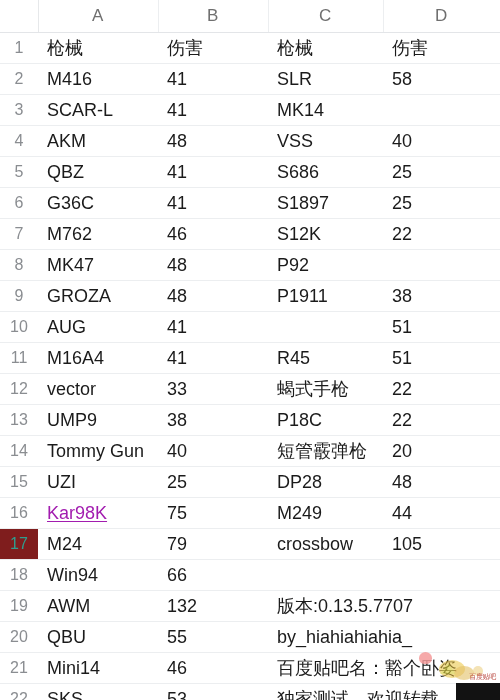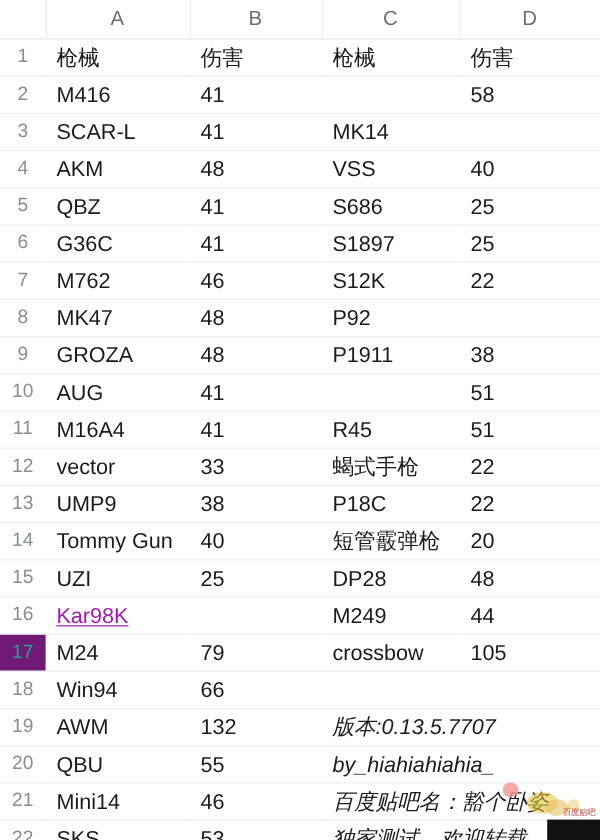--- a/index.html
+++ b/index.html
@@ -71,21 +71,21 @@
     left: 0;
     top: 0;
     width: 38px;
     height: 30px;
     line-height: 30px;
     text-align: center;
     font-size: 16px;
     color: #8a8d91;
   }
   .row.selected .rowhead {
-    background: #701a75;
+    background: #7f1d1d;
     color: #2f9e8f;
   }
 
   .cell {
     position: absolute;
     top: 0;
     height: 30px;
     line-height: 30px;
     font-size: 18px;
     color: #1b1b1b;
@@ -113,21 +113,21 @@
   .vline.v3 { left: 383px; }
 
   
   .link-text {
     color: #a21caf;
     text-decoration: underline;
     text-underline-offset: 2px;
   }
 
   
-  .cell.overflow { overflow: visible; width: auto; font-style: italic; }
+  .cell.overflow { overflow: visible; width: auto; }
 
   
   .watermark {
     position: absolute;
     right: 0;
     bottom: 0;
     width: 118px;
     height: 58px;
     pointer-events: none;
   }
@@ -192,20 +192,21 @@
         <div class="rowhead">1</div>
         <div class="cell colA">枪械</div>
         <div class="cell colB">伤害</div>
         <div class="cell colC">枪械</div>
         <div class="cell colD">伤害</div>
       </div>
       <div class="row">
         <div class="rowhead">2</div>
         <div class="cell colA">M416</div>
         <div class="cell colB">41</div>
+        <div class="cell colC">SLR</div>
         <div class="cell colD">58</div>
       </div>
       <div class="row">
         <div class="rowhead">3</div>
         <div class="cell colA">SCAR-L</div>
         <div class="cell colB">41</div>
         <div class="cell colC">MK14</div>
       </div>
       <div class="row">
         <div class="rowhead">4</div>
@@ -285,20 +286,21 @@
       <div class="row">
         <div class="rowhead">15</div>
         <div class="cell colA">UZI</div>
         <div class="cell colB">25</div>
         <div class="cell colC">DP28</div>
         <div class="cell colD">48</div>
       </div>
       <div class="row">
         <div class="rowhead">16</div>
         <div class="cell colA"><span class="link-text">Kar98K</span></div>
+        <div class="cell colB">75</div>
         <div class="cell colC">M249</div>
         <div class="cell colD">44</div>
       </div>
       <div class="row selected">
         <div class="rowhead">17</div>
         <div class="cell colA">M24</div>
         <div class="cell colB">79</div>
         <div class="cell colC">crossbow</div>
         <div class="cell colD">105</div>
       </div>

